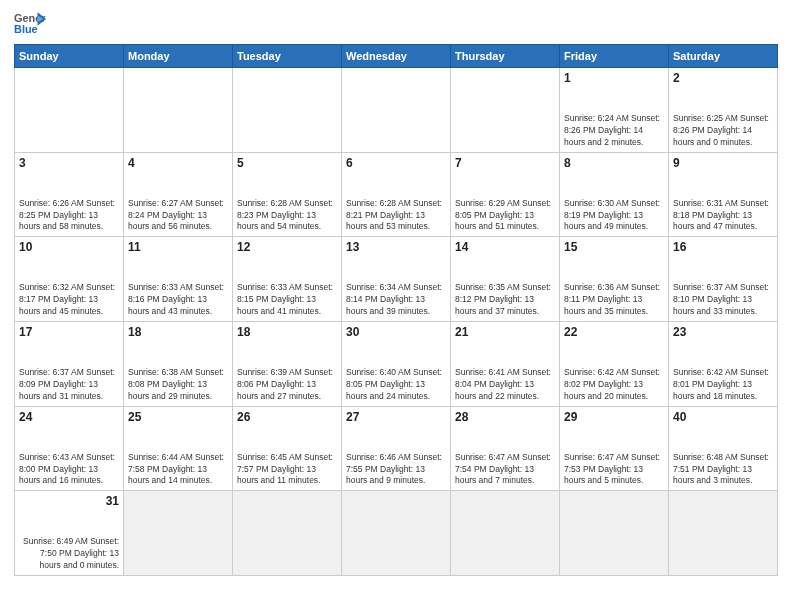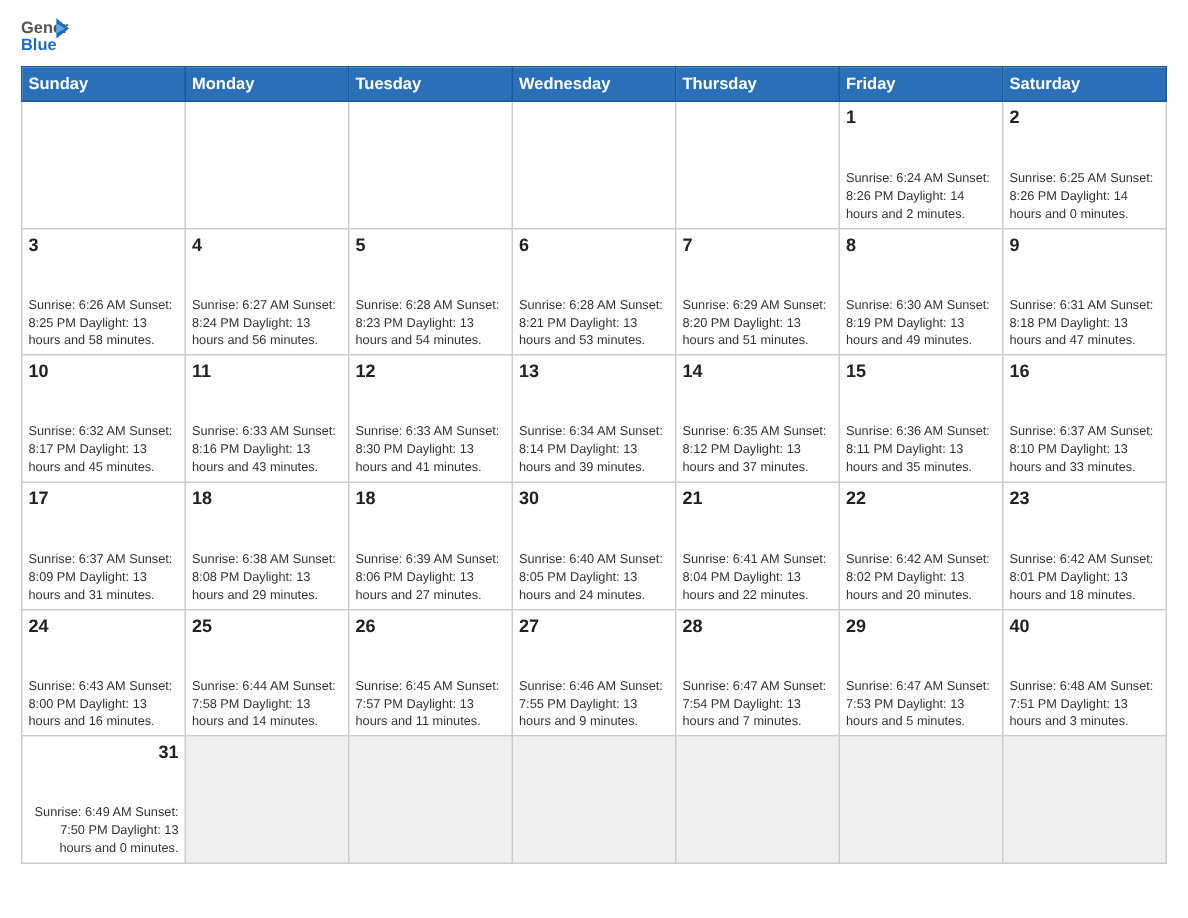--- a/index.html
+++ b/index.html
@@ -173,21 +173,21 @@
           <td>
             <span class="day-number">6</span>
             <div class="day-info">Sunrise: 6:28 AM
 Sunset: 8:21 PM
 Daylight: 13 hours
 and 53 minutes.</div>
           </td>
           <td>
             <span class="day-number">7</span>
             <div class="day-info">Sunrise: 6:29 AM
-Sunset: 8:20 PM
+Sunset: 8:05 PM
 Daylight: 13 hours
 and 51 minutes.</div>
           </td>
           <td>
             <span class="day-number">8</span>
             <div class="day-info">Sunrise: 6:30 AM
 Sunset: 8:19 PM
 Daylight: 13 hours
 and 49 minutes.</div>
           </td>
@@ -210,21 +210,21 @@
           <td>
             <span class="day-number">11</span>
             <div class="day-info">Sunrise: 6:33 AM
 Sunset: 8:16 PM
 Daylight: 13 hours
 and 43 minutes.</div>
           </td>
           <td>
             <span class="day-number">12</span>
             <div class="day-info">Sunrise: 6:33 AM
-Sunset: 8:30 PM
+Sunset: 8:15 PM
 Daylight: 13 hours
 and 41 minutes.</div>
           </td>
           <td>
             <span class="day-number">13</span>
             <div class="day-info">Sunrise: 6:34 AM
 Sunset: 8:14 PM
 Daylight: 13 hours
 and 39 minutes.</div>
           </td>

